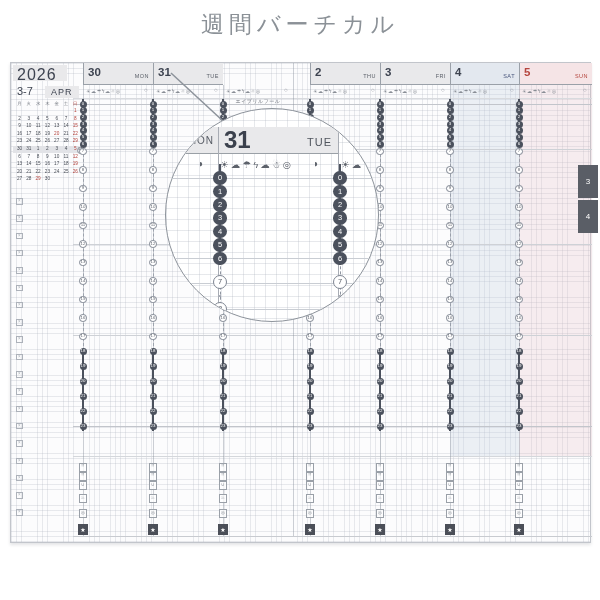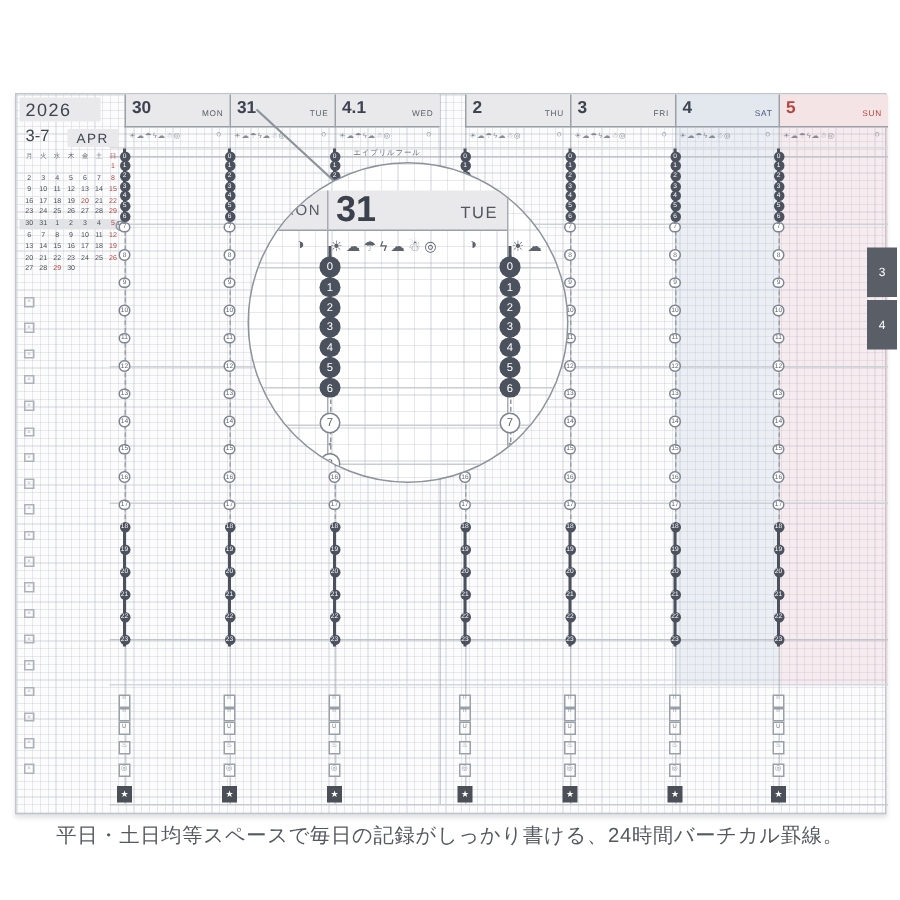--- a/index.html
+++ b/index.html
@@ -21,36 +21,37 @@
   background-image:
    repeating-linear-gradient(to right, rgba(168,174,186,.28) 0, rgba(168,174,186,.28) .8px, transparent .8px, transparent 11px),
    repeating-linear-gradient(to bottom, rgba(168,174,186,.28) 0, rgba(168,174,186,.28) .8px, transparent .8px, transparent 11px);}
 #leader{position:absolute;left:0;top:0;pointer-events:none}
 .flexc{display:flex;align-items:center;justify-content:center;line-height:1}
 </style>
 </head>
 <body>
 
 <div class="stage">
+  <h1 id="title">週間バーチカル</h1>
 
   <div id="page">
       <div class="a" style="left: 439px; top: 22px; width: 69px; height: 371px; background: rgba(196, 208, 226, 0.3);"></div>
       <div class="a" style="left: 508px; top: 22px; width: 73px; height: 371px; background: rgba(228, 190, 196, 0.24);"></div>
       <div class="a" style="left: 62px; top: 35px; width: 519px; height: 0px; border-top: 1px solid rgb(216, 218, 222);"></div>
       <div class="a" style="left: 62px; top: 41px; width: 519px; height: 0px; border-top: 1px solid rgb(194, 197, 203);"></div>
       <div class="a" style="left: 62px; top: 86px; width: 519px; height: 0px; border-top: 1px solid rgb(206, 209, 214);"></div>
       <div class="a" style="left: 62px; top: 181px; width: 519px; height: 0px; border-top: 1px solid rgb(206, 209, 214);"></div>
       <div class="a" style="left: 62px; top: 271.5px; width: 519px; height: 0px; border-top: 1px solid rgb(206, 209, 214);"></div>
       <div class="a" style="left: 62px; top: 363px; width: 519px; height: 0px; border-top: 1px solid rgb(194, 197, 203);"></div>
       <div class="a" style="left: 62px; top: 393px; width: 519px; height: 0px; border-top: 1px solid rgb(212, 215, 219);"></div>
       <div class="a" style="left: 62px; top: 473px; width: 519px; height: 0px; border-top: 1px solid rgb(200, 203, 208);"></div>
       <div class="a" style="left: 282px; top: 0px; width: 0px; height: 473px; border-left: 1px solid rgba(130, 137, 150, 0.4);"></div>
       <div class="a" style="left: 2px; top: 2px; width: 70px; height: 125px;">
         <div class="a" style="left: 0px; top: 0px; width: 54px; height: 16px; background: rgb(233, 233, 235);"></div>
-        <div class="a" style="left: 4px; top: 1px; font-size: 12px; color: rgb(61, 67, 80); letter-spacing: 1px;">2026</div>
+        <div class="a" style="left: 4px; top: 1px; font-size: 16px; color: rgb(61, 67, 80); letter-spacing: 1px;">2026</div>
         <div class="a" style="left: 32px; top: 21px; width: 34px; height: 12px; background: rgb(233, 233, 235);"></div>
         <div class="a" style="left: 4px; top: 20px; font-size: 11px; color: rgb(61, 67, 80);">3-7</div>
         <div class="a" style="left: 38px; top: 22px; font-size: 9px; color: rgb(61, 67, 80); letter-spacing: 1px;">APR</div>
         <div class="a" style="left: 2px; top: 36px; width: 9px; text-align: center; font-size: 4.4px; color: rgb(106, 111, 120);">月</div>
         <div class="a" style="left: 11.3px; top: 36px; width: 9px; text-align: center; font-size: 4.4px; color: rgb(106, 111, 120);">火</div>
         <div class="a" style="left: 20.6px; top: 36px; width: 9px; text-align: center; font-size: 4.4px; color: rgb(106, 111, 120);">水</div>
         <div class="a" style="left: 29.9px; top: 36px; width: 9px; text-align: center; font-size: 4.4px; color: rgb(106, 111, 120);">木</div>
         <div class="a" style="left: 39.2px; top: 36px; width: 9px; text-align: center; font-size: 4.4px; color: rgb(106, 111, 120);">金</div>
         <div class="a" style="left: 48.5px; top: 36px; width: 9px; text-align: center; font-size: 4.4px; color: rgb(106, 111, 120);">土</div>
         <div class="a" style="left: 57.8px; top: 36px; width: 9px; text-align: center; font-size: 4.4px; color: rgb(181, 69, 62);">日</div>
@@ -210,24 +211,20 @@
       <div class="a flexc" style="left: 138.5px; top: 314.5px; width: 7px; height: 7px; border-radius: 50%; font-size: 4.4px; background: rgb(75, 81, 93); color: rgb(255, 255, 255);">20</div>
       <div class="a flexc" style="left: 138.5px; top: 329.5px; width: 7px; height: 7px; border-radius: 50%; font-size: 4.4px; background: rgb(75, 81, 93); color: rgb(255, 255, 255);">21</div>
       <div class="a flexc" style="left: 138.5px; top: 344.5px; width: 7px; height: 7px; border-radius: 50%; font-size: 4.4px; background: rgb(75, 81, 93); color: rgb(255, 255, 255);">22</div>
       <div class="a flexc" style="left: 138.5px; top: 359.5px; width: 7px; height: 7px; border-radius: 50%; font-size: 4.4px; background: rgb(75, 81, 93); color: rgb(255, 255, 255);">23</div>
       <div class="a flexc" style="left: 137.5px; top: 400px; width: 8.5px; height: 8.5px; border: 1px solid rgb(154, 160, 168); background: rgba(255, 255, 255, 0.75); font-size: 4.8px; color: rgb(138, 144, 152);">⠛</div>
       <div class="a flexc" style="left: 137.5px; top: 409px; width: 8.5px; height: 8.5px; border: 1px solid rgb(154, 160, 168); background: rgba(255, 255, 255, 0.75); font-size: 4.8px; color: rgb(138, 144, 152);">⠛</div>
       <div class="a flexc" style="left: 137.5px; top: 418px; width: 8.5px; height: 8.5px; border: 1px solid rgb(154, 160, 168); background: rgba(255, 255, 255, 0.75); font-size: 4.8px; color: rgb(138, 144, 152);">∪</div>
       <div class="a flexc" style="left: 137.5px; top: 431px; width: 8.5px; height: 8.5px; border: 1px solid rgb(154, 160, 168); background: rgba(255, 255, 255, 0.75); font-size: 4.8px; color: rgb(138, 144, 152);">♨</div>
       <div class="a flexc" style="left: 137.5px; top: 446px; width: 8.5px; height: 8.5px; border: 1px solid rgb(154, 160, 168); background: rgba(255, 255, 255, 0.75); font-size: 4.8px; color: rgb(138, 144, 152);">◎</div>
       <div class="a flexc" style="left: 137px; top: 461px; width: 10px; height: 11px; background: rgb(75, 79, 88); color: rgb(255, 255, 255); font-size: 6px;">★</div>
-      <div class="a" style="left: 212px; top: 0px; width: 70px; height: 22px; background: rgb(233, 233, 235); border-bottom: 1px solid rgb(154, 160, 168); border-left: 1px solid rgb(154, 160, 168);">
-        <div class="a" style="left: 4px; top: 3px; font-size: 11.5px; font-weight: bold; color: rgb(61, 67, 80);">4.1</div>
-        <div class="a" style="right: 4px; top: 10px; font-size: 5.5px; color: rgb(90, 95, 104); letter-spacing: 0.5px;">WED</div>
-      </div>
       <div class="a" style="left: 215px; top: 25px; font-size: 5px; letter-spacing: 0.6px; color: rgb(136, 141, 149);">☀☁☂ϟ☁☃◎</div>
       <div class="a" style="left: 273px; top: 24px; font-size: 6px; color: rgb(125, 130, 139);">○</div>
       <div class="a" style="left: 212px; top: 35px; width: 70px; text-align: center; font-size: 5px; color: rgb(109, 114, 123); letter-spacing: 0.5px;">エイプリルフール</div>
       <div class="a" style="left: 212px; top: 22px; width: 0px; height: 451px; border-left: 1px solid rgba(130, 137, 150, 0.4);"></div>
       <div class="a" style="left: 211.5px; top: 81px; width: 0px; height: 207px; border-left: 1px dashed rgba(120, 127, 140, 0.55);"></div>
       <div class="a" style="left: 211.25px; top: 36px; width: 1.5px; height: 45px; background: rgb(75, 81, 93);"></div>
       <div class="a" style="left: 211.25px; top: 288px; width: 1.5px; height: 80px; background: rgb(75, 81, 93);"></div>
       <div class="a flexc" style="left: 208.5px; top: 37.5px; width: 7px; height: 7px; border-radius: 50%; font-size: 4.4px; background: rgb(75, 81, 93); color: rgb(255, 255, 255);">0</div>
       <div class="a flexc" style="left: 208.5px; top: 44.17px; width: 7px; height: 7px; border-radius: 50%; font-size: 4.4px; background: rgb(75, 81, 93); color: rgb(255, 255, 255);">1</div>
       <div class="a flexc" style="left: 208.5px; top: 50.84px; width: 7px; height: 7px; border-radius: 50%; font-size: 4.4px; background: rgb(75, 81, 93); color: rgb(255, 255, 255);">2</div>
@@ -463,14 +460,13 @@
       <div class="a flexc" style="left: 167px; top: 166px; width: 14px; height: 14px; border-radius: 50%; font-size: 7.5px; background: rgb(255, 255, 255); border: 1px solid rgb(126, 133, 145); color: rgb(92, 97, 107);">7</div>
       <div class="a flexc" style="left: 167px; top: 193px; width: 14px; height: 14px; border-radius: 50%; font-size: 7.5px; background: rgb(255, 255, 255); border: 1px solid rgb(126, 133, 145); color: rgb(92, 97, 107);">8</div>
       <div class="a" style="left: 172.75px; top: 185.5px; width: 2.5px; height: 2.5px; border-radius: 50%; background: rgb(143, 149, 160);"></div>
     </div>
 
   <div id="tabs">
       <div class="a flexc" style="left: 578px; top: 165px; width: 20px; height: 33px; background: rgb(90, 94, 102); color: rgb(255, 255, 255); font-size: 8px;">3</div>
       <div class="a flexc" style="left: 578px; top: 200px; width: 20px; height: 33px; background: rgb(90, 94, 102); color: rgb(255, 255, 255); font-size: 8px;">4</div>
     </div>
 
-  <p id="caption">平日・土日均等スペースで毎日の記録がしっかり書ける、24時間バーチカル罫線。</p>
 </div>
 
 </body></html>

